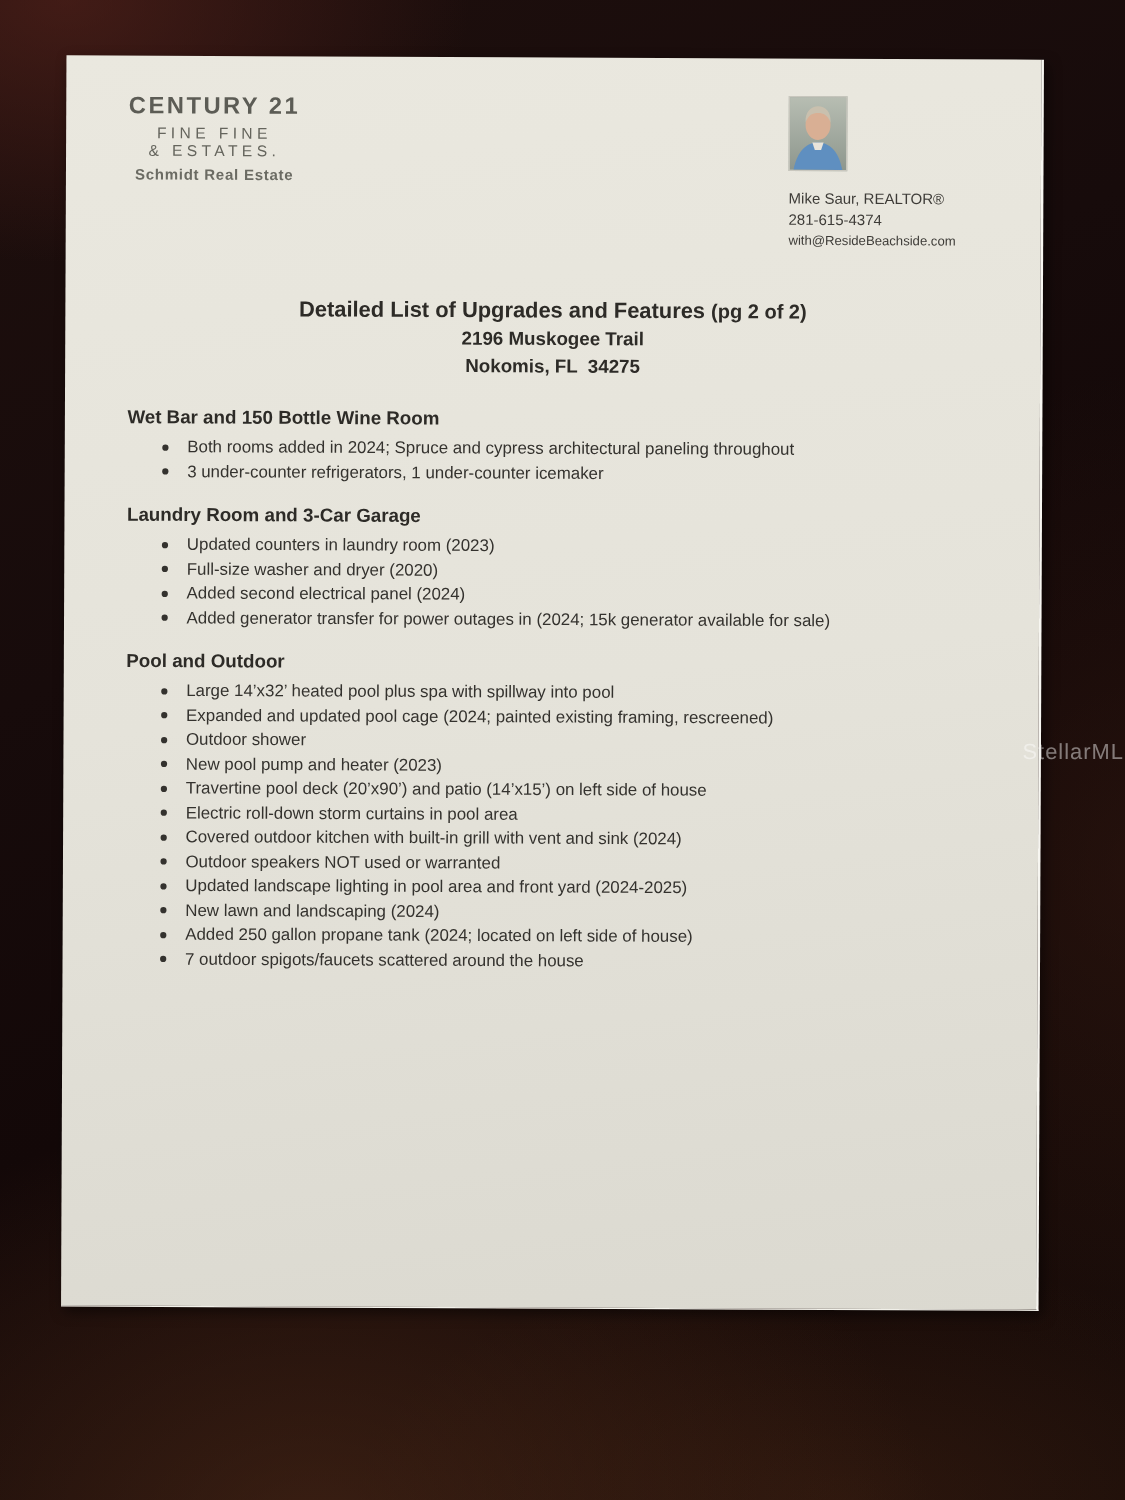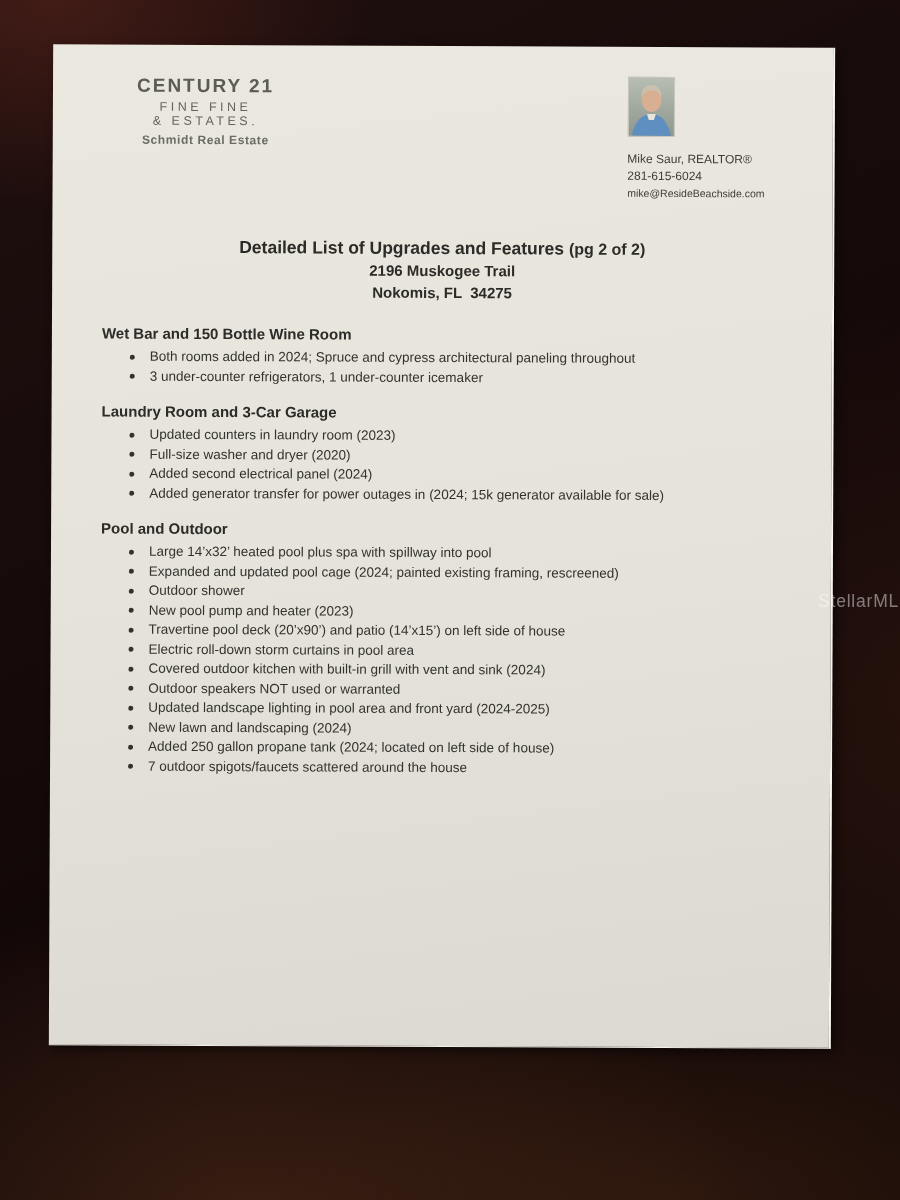--- a/index.html
+++ b/index.html
@@ -23,21 +23,21 @@
     background: linear-gradient(173deg, #eae8df 0%, #e5e3da 50%, #dbd9d0 100%);
     border-right: 2px solid #f7f6f1;
     border-bottom: 1px solid #f2f1ea;
     transform: rotate(0.25deg);
     transform-origin: 50% 50%;
     box-shadow: 3px 4px 10px rgba(0,0,0,0.5);
     color: #33312d;
   }
   
   .letterhead { display: flex; justify-content: space-between; align-items: flex-start; padding-top: 30px; }
-  .brand { text-align: center; margin-left: 34px; color: #65655d; }
+  .brand { text-align: center; color: #65655d; }
   .brand-name { font-size: 19px; font-weight: bold; letter-spacing: 2px; color: #5c5c55; }
   .brand-div1 { font-size: 12.5px; letter-spacing: 3.5px; margin-top: 3px; }
   .brand-div2 { font-size: 12.5px; letter-spacing: 3.5px; }
   .brand-tag  { font-size: 12px; font-weight: bold; letter-spacing: 0.6px; margin-top: 5px; color: #6b6b63; }
   .agent { display: flex; gap: 10px; margin-right: 18px; flex-direction: column; }
   .headshot {
     width: 45px; height: 58px; flex: 0 0 auto;
     border: 1px solid #c9c7be; background: #aab2a8; overflow: hidden;
   }
   .headshot svg { display: block; }
@@ -92,22 +92,22 @@
             </defs>
             <rect width="45" height="58" fill="url(#bgGrad)"></rect>
             <path d="M3,58 C6,42 14,36 22.5,36 C31,36 39,42 42,58 Z" fill="#5f8fc0"></path>
             <path d="M18,36 L27,36 L25,42 L20,42 Z" fill="#e9e4da"></path>
             <ellipse cx="22.5" cy="22" rx="10" ry="12" fill="#d9af94"></ellipse>
             <path d="M12.5,20 C12,11 17,7 22.5,7 C28,7 33,11 32.5,20 C30,14 27,12.5 22.5,12.5 C18,12.5 15,14 12.5,20 Z" fill="#c9c0ae"></path>
           </svg>
         </div>
         <div class="agent-info">
           <div class="agent-name">Mike Saur, REALTOR®</div>
-          <div class="agent-phone">281-615-6024</div>
-          <div class="agent-email">mike@ResideBeachside.com</div>
+          <div class="agent-phone">281-615-4374</div>
+          <div class="agent-email">with@ResideBeachside.com</div>
         </div>
       </div>
     </header>
 
     <div class="title-block">
       <div class="doc-title"><span>Detailed List of Upgrades and Features</span> <span class="page-note">(pg 2 of 2)</span></div>
       <div class="address-line">2196 Muskogee Trail</div>
       <div class="address-line">Nokomis, FL  34275</div>
     </div>
 

